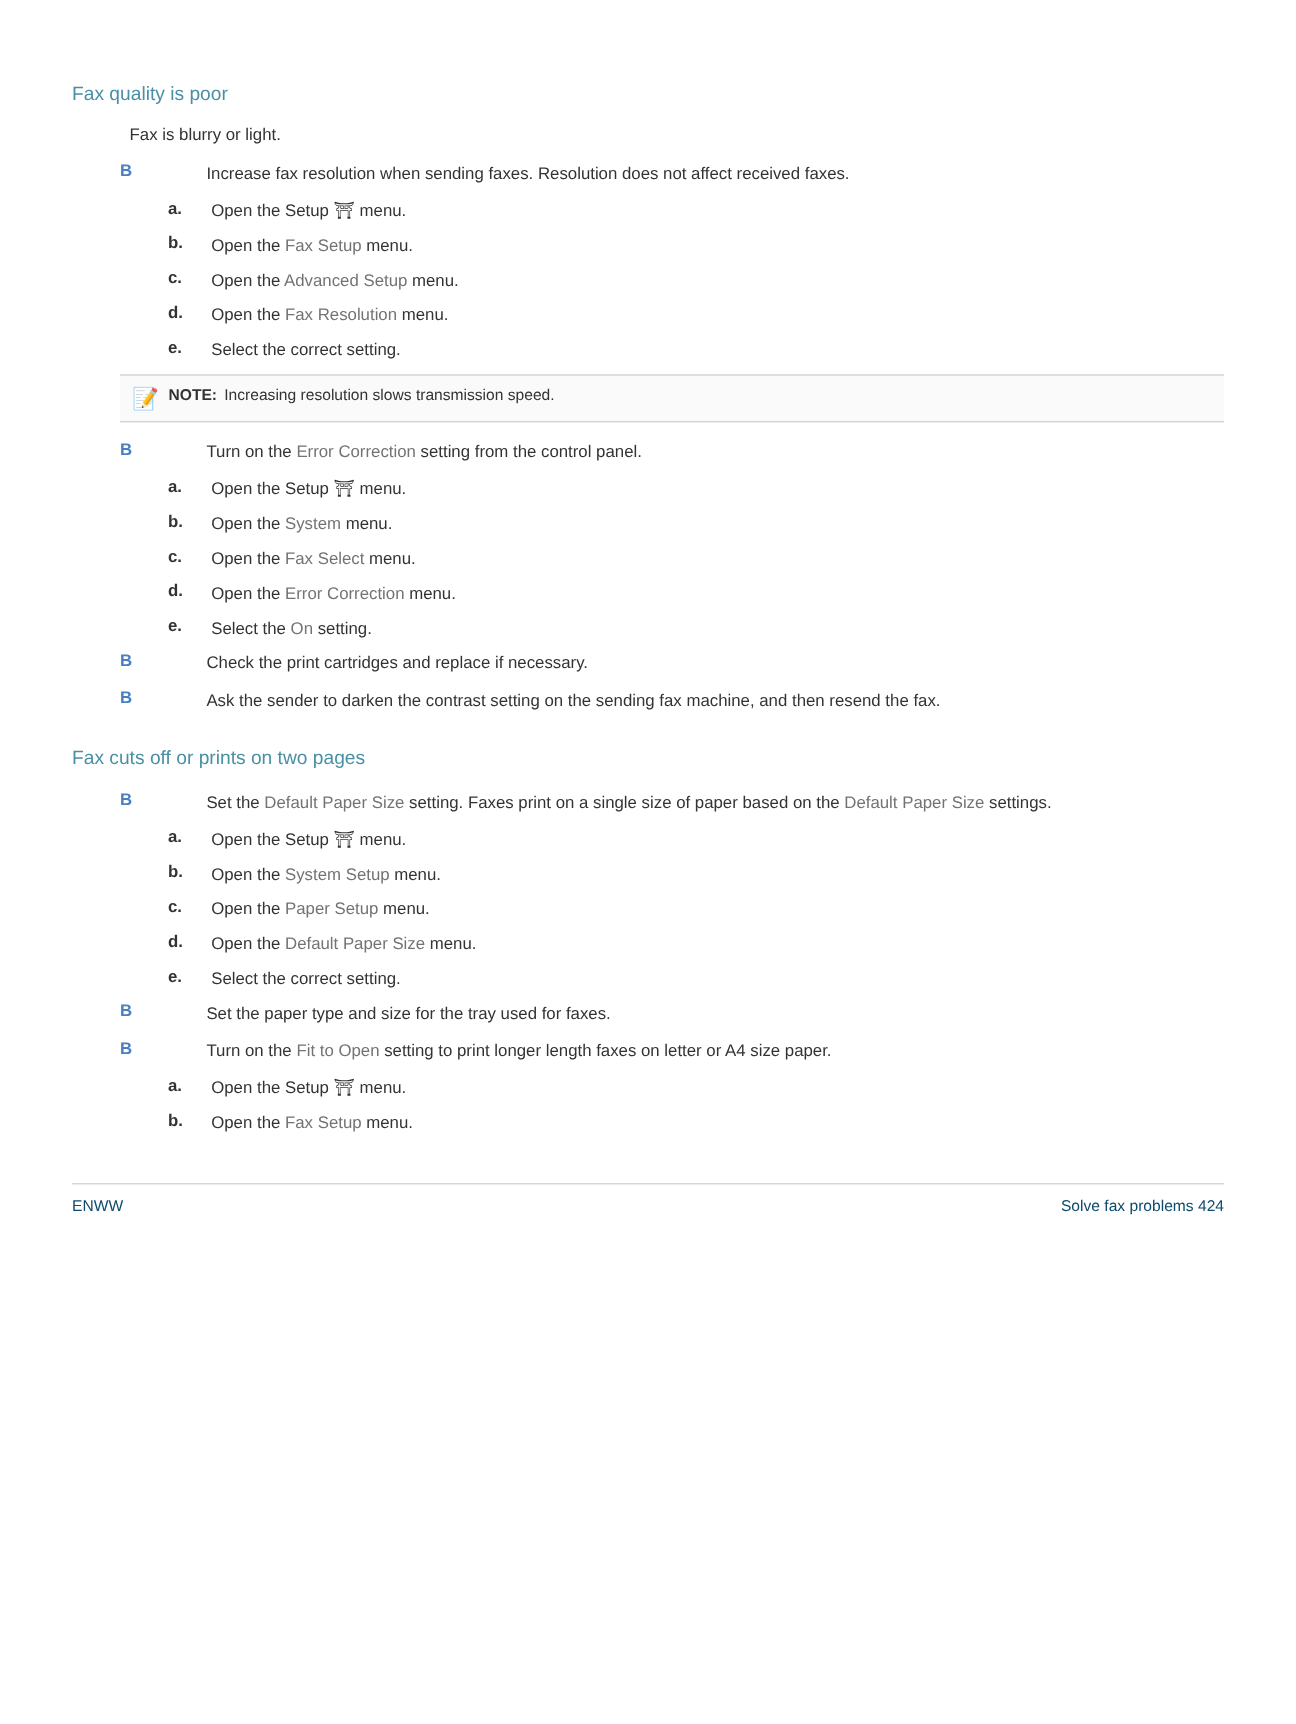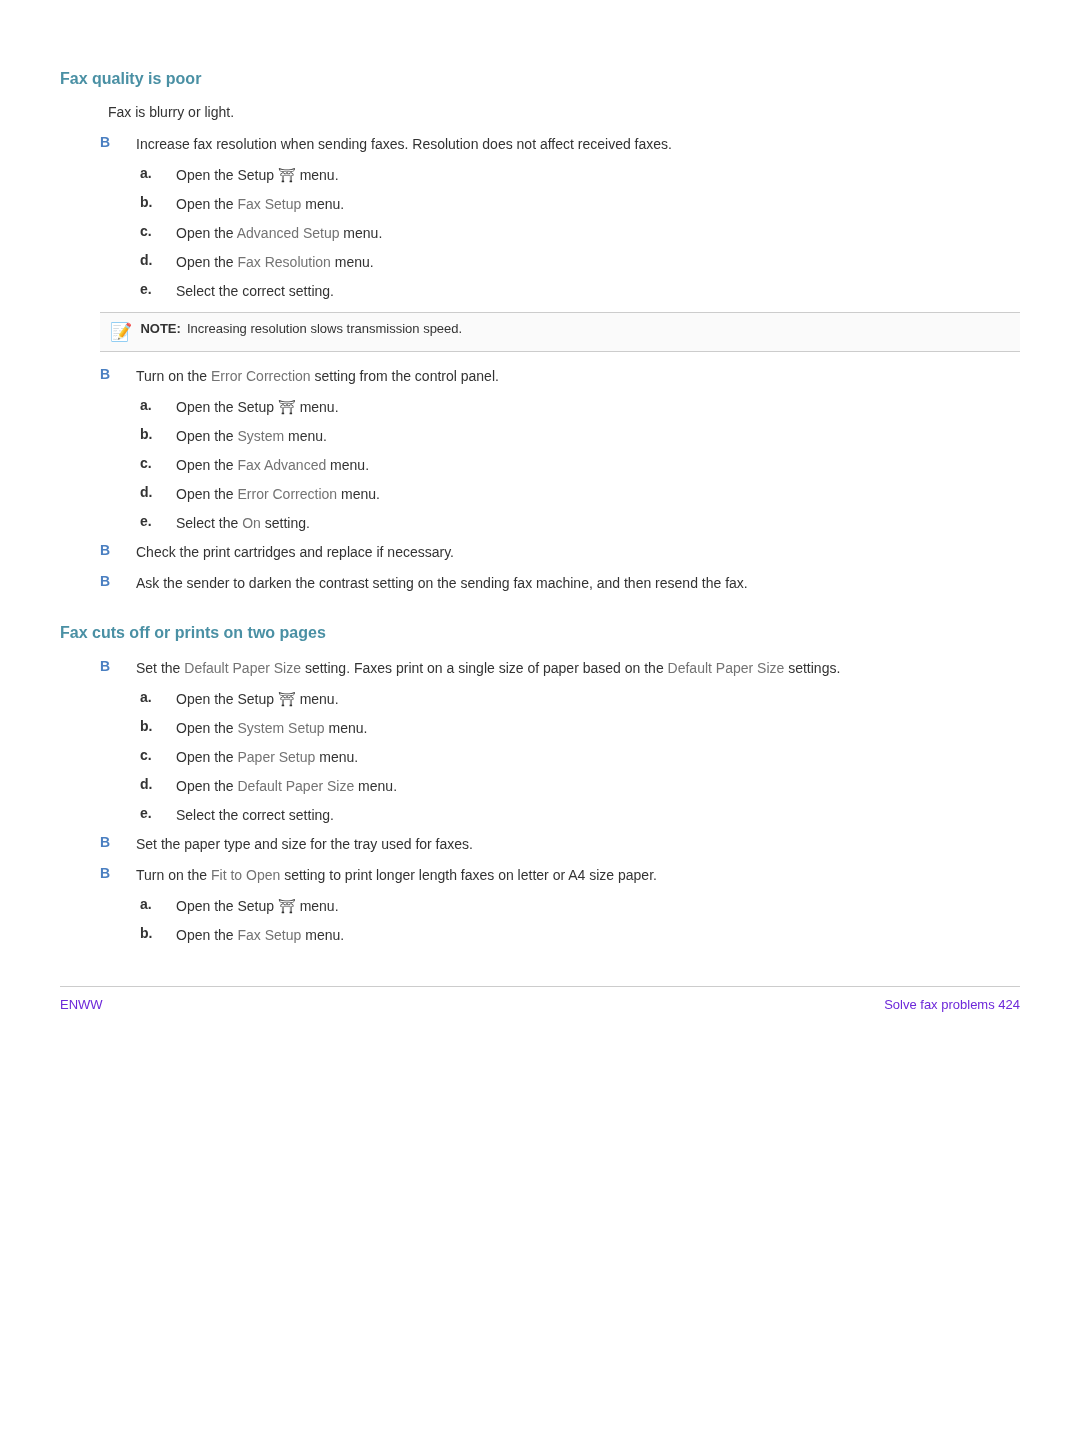--- a/index.html
+++ b/index.html
@@ -7,21 +7,21 @@
       background: #ffffff;
       font-family: Arial, Helvetica, sans-serif;
       font-size: 14px;
       color: #333333;
       padding: 40px 60px;
       max-width: 1080px;
     }
     h2.section-title {
       color: #4a90a4;
       font-size: 16px;
-      font-weight: bold;
+      font-weight: normal;
       margin-bottom: 16px;
       margin-top: 30px;
     }
     .intro-text {
       margin-left: 48px;
       margin-bottom: 14px;
       font-size: 14px;
     }
     .b-item {
       display: flex;
@@ -34,20 +34,21 @@
       font-weight: bold;
       font-size: 14px;
       min-width: 30px;
       margin-right: 6px;
       margin-top: 0;
     }
     .b-text {
       font-size: 14px;
       line-height: 1.5;
       flex: 1;
+      margin-left: 36px;
     }
     .link {
       color: #737373;
     }
     .sub-list {
       margin-left: 80px;
       margin-top: 6px;
       margin-bottom: 6px;
     }
     .sub-item {
@@ -88,21 +89,21 @@
     .note-text {
       font-size: 13px;
     }
     .footer {
       display: flex;
       justify-content: space-between;
       border-top: 1px solid #ccc;
       padding-top: 10px;
       margin-top: 40px;
       font-size: 13px;
-      color: #6d28d9;
+      color: #0c4a6e;
     }
     .section-gap {
       margin-top: 20px;
     }
   </style>
 </head>
 <body>
 
 <h2 class="section-title">Fax quality is poor</h2>
 
@@ -153,21 +154,21 @@
   <div class="sub-item">
     <span class="sub-label">a.</span>
     <span class="sub-text">Open the Setup ⛩ menu.</span>
   </div>
   <div class="sub-item">
     <span class="sub-label">b.</span>
     <span class="sub-text">Open the <span class="link">System</span> menu.</span>
   </div>
   <div class="sub-item">
     <span class="sub-label">c.</span>
-    <span class="sub-text">Open the <span class="link">Fax Advanced</span> menu.</span>
+    <span class="sub-text">Open the <span class="link">Fax Select</span> menu.</span>
   </div>
   <div class="sub-item">
     <span class="sub-label">d.</span>
     <span class="sub-text">Open the <span class="link">Error Correction</span> menu.</span>
   </div>
   <div class="sub-item">
     <span class="sub-label">e.</span>
     <span class="sub-text">Select the <span class="link">On</span> setting.</span>
   </div>
 </div>

